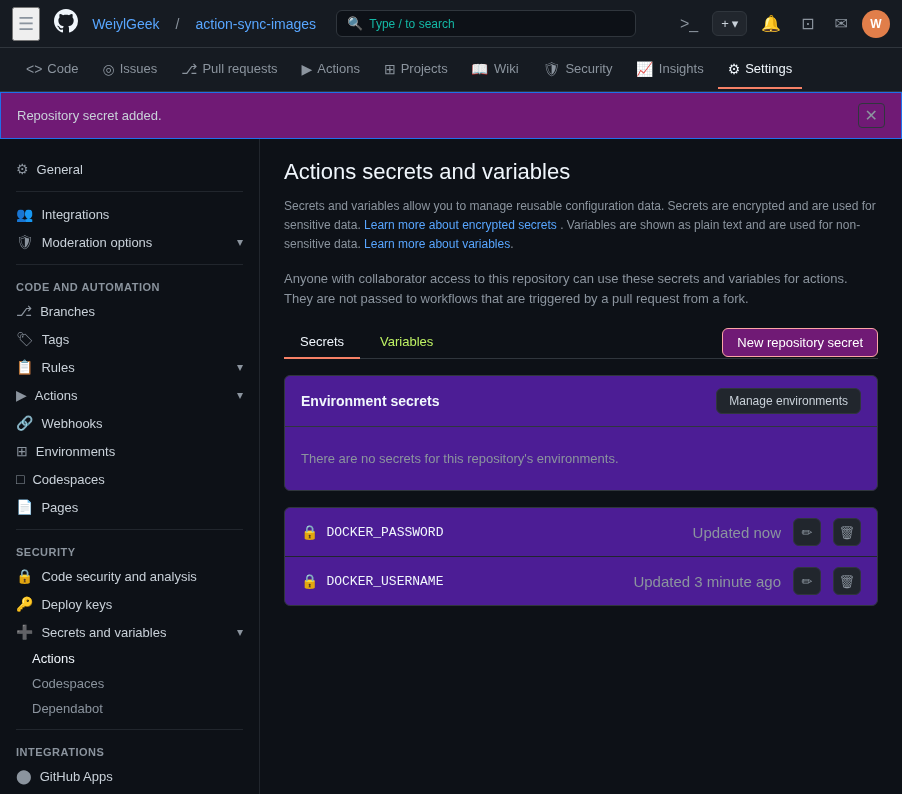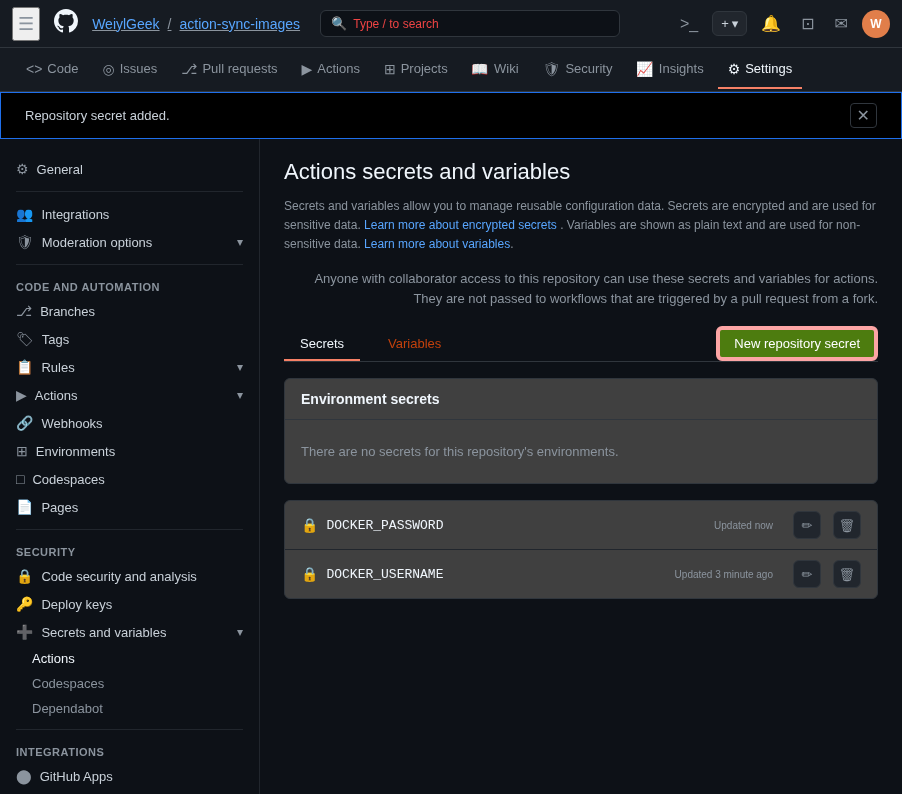--- a/index.html
+++ b/index.html
@@ -31,22 +31,21 @@
     .nav-logo {
       color: #f0f6fc;
       font-size: 20px;
       margin: 0 6px;
     }
     .nav-breadcrumb {
       color: #8b949e;
       font-size: 14px;
       display: flex;
       align-items: center;
-      gap: 8px;
-      text-decoration: underline;
+      gap: 16px;
     }
     .nav-breadcrumb a { color: #58a6ff; text-decoration: none; }
     .nav-search {
       flex: 1;
       max-width: 300px;
       margin: 0 12px;
       background: #0d1117;
       border: 1px solid #30363d;
       border-radius: 6px;
       padding: 5px 10px;
@@ -113,23 +112,23 @@
       white-space: nowrap;
     }
     .repo-nav-item.active {
       color: #f0f6fc;
       border-bottom: 2px solid #f78166;
     }
     .repo-nav-item .nav-icon { font-size: 14px; }
 
     
     .flash-banner {
-      background: #000000;
+      background: #701a75;
       border: 1px solid #1f6feb;
-      padding: 10px 24px;
+      padding: 10px 16px;
       display: flex;
       align-items: center;
       justify-content: space-between;
       color: #c9d1d9;
       font-size: 13px;
     }
     .flash-close {
       background: none; border: none; color: #8b949e;
       cursor: pointer; font-size: 16px;
       padding: 2px 6px;
@@ -211,61 +210,60 @@
       margin-bottom: 14px;
       max-width: 640px;
     }
     .page-desc a { color: #58a6ff; text-decoration: none; }
     .page-desc2 {
       color: #8b949e;
       font-size: 13px;
       line-height: 1.6;
       margin-bottom: 16px;
       max-width: 640px;
-      text-align: right;
     }
 
     
     .tabs-header {
       display: flex;
       align-items: center;
       justify-content: space-between;
       margin-bottom: 16px;
       border-bottom: 1px solid #30363d;
     }
     .tabs-list {
       display: flex;
-      gap: 12px;
+      gap: 4px;
     }
     .tab-item {
       padding: 8px 16px;
-      color: #c2410c;
+      color: #bef264;
       cursor: pointer;
       font-size: 13px;
       border-bottom: 2px solid transparent;
       margin-bottom: -1px;
     }
     .tab-item.active {
       color: #f0f6fc;
       border-bottom: 2px solid #f78166;
     }
     .new-secret-btn {
-      background: #4d7c0f;
-      border: 4px solid #fca5a5;
+      background: #701a75;
+      border: 1px solid #fca5a5;
       color: #fff;
       padding: 6px 14px;
       border-radius: 6px;
       font-size: 13px;
       cursor: pointer;
       margin-bottom: 0;
     }
 
     
     .secrets-section {
-      background: #404040;
+      background: #4c1d95;
       border: 1px solid #30363d;
       border-radius: 6px;
       margin-bottom: 16px;
     }
     .section-header {
       display: flex;
       align-items: center;
       justify-content: space-between;
       padding: 12px 16px;
       border-bottom: 1px solid #30363d;
@@ -301,22 +299,21 @@
     .lock-icon { color: #8b949e; font-size: 14px; }
     .secret-name {
       color: #f0f6fc;
       font-size: 13px;
       font-weight: 500;
       font-family: 'Courier New', monospace;
       flex: 1;
     }
     .secret-updated {
       color: #8b949e;
-      font-size: 10px;
-      margin-right: 8px;
+      font-size: 15px;
     }
     .secret-action-btn {
       background: #21262d;
       border: 1px solid #30363d;
       color: #8b949e;
       width: 28px; height: 28px;
       border-radius: 6px;
       cursor: pointer;
       font-size: 13px;
       display: flex; align-items: center; justify-content: center;
@@ -333,21 +330,21 @@
       <path d="M8 0C3.58 0 0 3.58 0 8c0 3.54 2.29 6.53 5.47 7.59.4.07.55-.17.55-.38 0-.19-.01-.82-.01-1.49-2.01.37-2.53-.49-2.69-.94-.09-.23-.48-.94-.82-1.13-.28-.15-.68-.52-.01-.53.63-.01 1.08.58 1.23.82.72 1.21 1.87.87 2.33.66.07-.52.28-.87.51-1.07-1.78-.2-3.64-.89-3.64-3.95 0-.87.31-1.59.82-2.15-.08-.2-.36-1.02.08-2.12 0 0 .67-.21 2.2.82.64-.18 1.32-.27 2-.27.68 0 1.36.09 2 .27 1.53-1.04 2.2-.82 2.2-.82.44 1.1.16 1.92.08 2.12.51.56.82 1.27.82 2.15 0 3.07-1.87 3.75-3.65 3.95.29.25.54.73.54 1.48 0 1.07-.01 1.93-.01 2.2 0 .21.15.46.55.38A8.013 8.013 0 0016 8c0-4.42-3.58-8-8-8z"></path>
     </svg>
   </span>
   <div class="nav-breadcrumb">
     <a>WeiylGeek</a>
     <span>/</span>
     <a>action-sync-images</a>
   </div>
   <div class="nav-search">
     <span>🔍</span>
-    <span style="color:#ef4444;font-size:12px;">Type / to search</span>
+    <span style="color:#14b8a6;font-size:12px;">Type / to search</span>
   </div>
   <div class="nav-actions">
     <button class="nav-icon-btn">&gt;_</button>
     <button class="nav-plus-btn">
       <span>+</span>
       <span>▾</span>
     </button>
     <button class="nav-icon-btn">🔔</button>
     <button class="nav-icon-btn">⊡</button>
     <button class="nav-icon-btn">✉</button>
@@ -503,20 +500,21 @@
       <div class="tabs-list">
         <div class="tab-item active">Secrets</div>
         <div class="tab-item">Variables</div>
       </div>
       <button class="new-secret-btn">New repository secret</button>
     </div>
 
     <div class="secrets-section">
       <div class="section-header">
         <span class="section-title">Environment secrets</span>
+        <button class="manage-btn">Manage environments</button>
       </div>
       <div class="section-empty">There are no secrets for this repository's environments.</div>
     </div>
 
     <div class="secrets-section">
 
       <div class="secret-row">
         <span class="lock-icon">🔒</span>
         <span class="secret-name">DOCKER_PASSWORD</span>
         <span class="secret-updated">Updated now</span>

